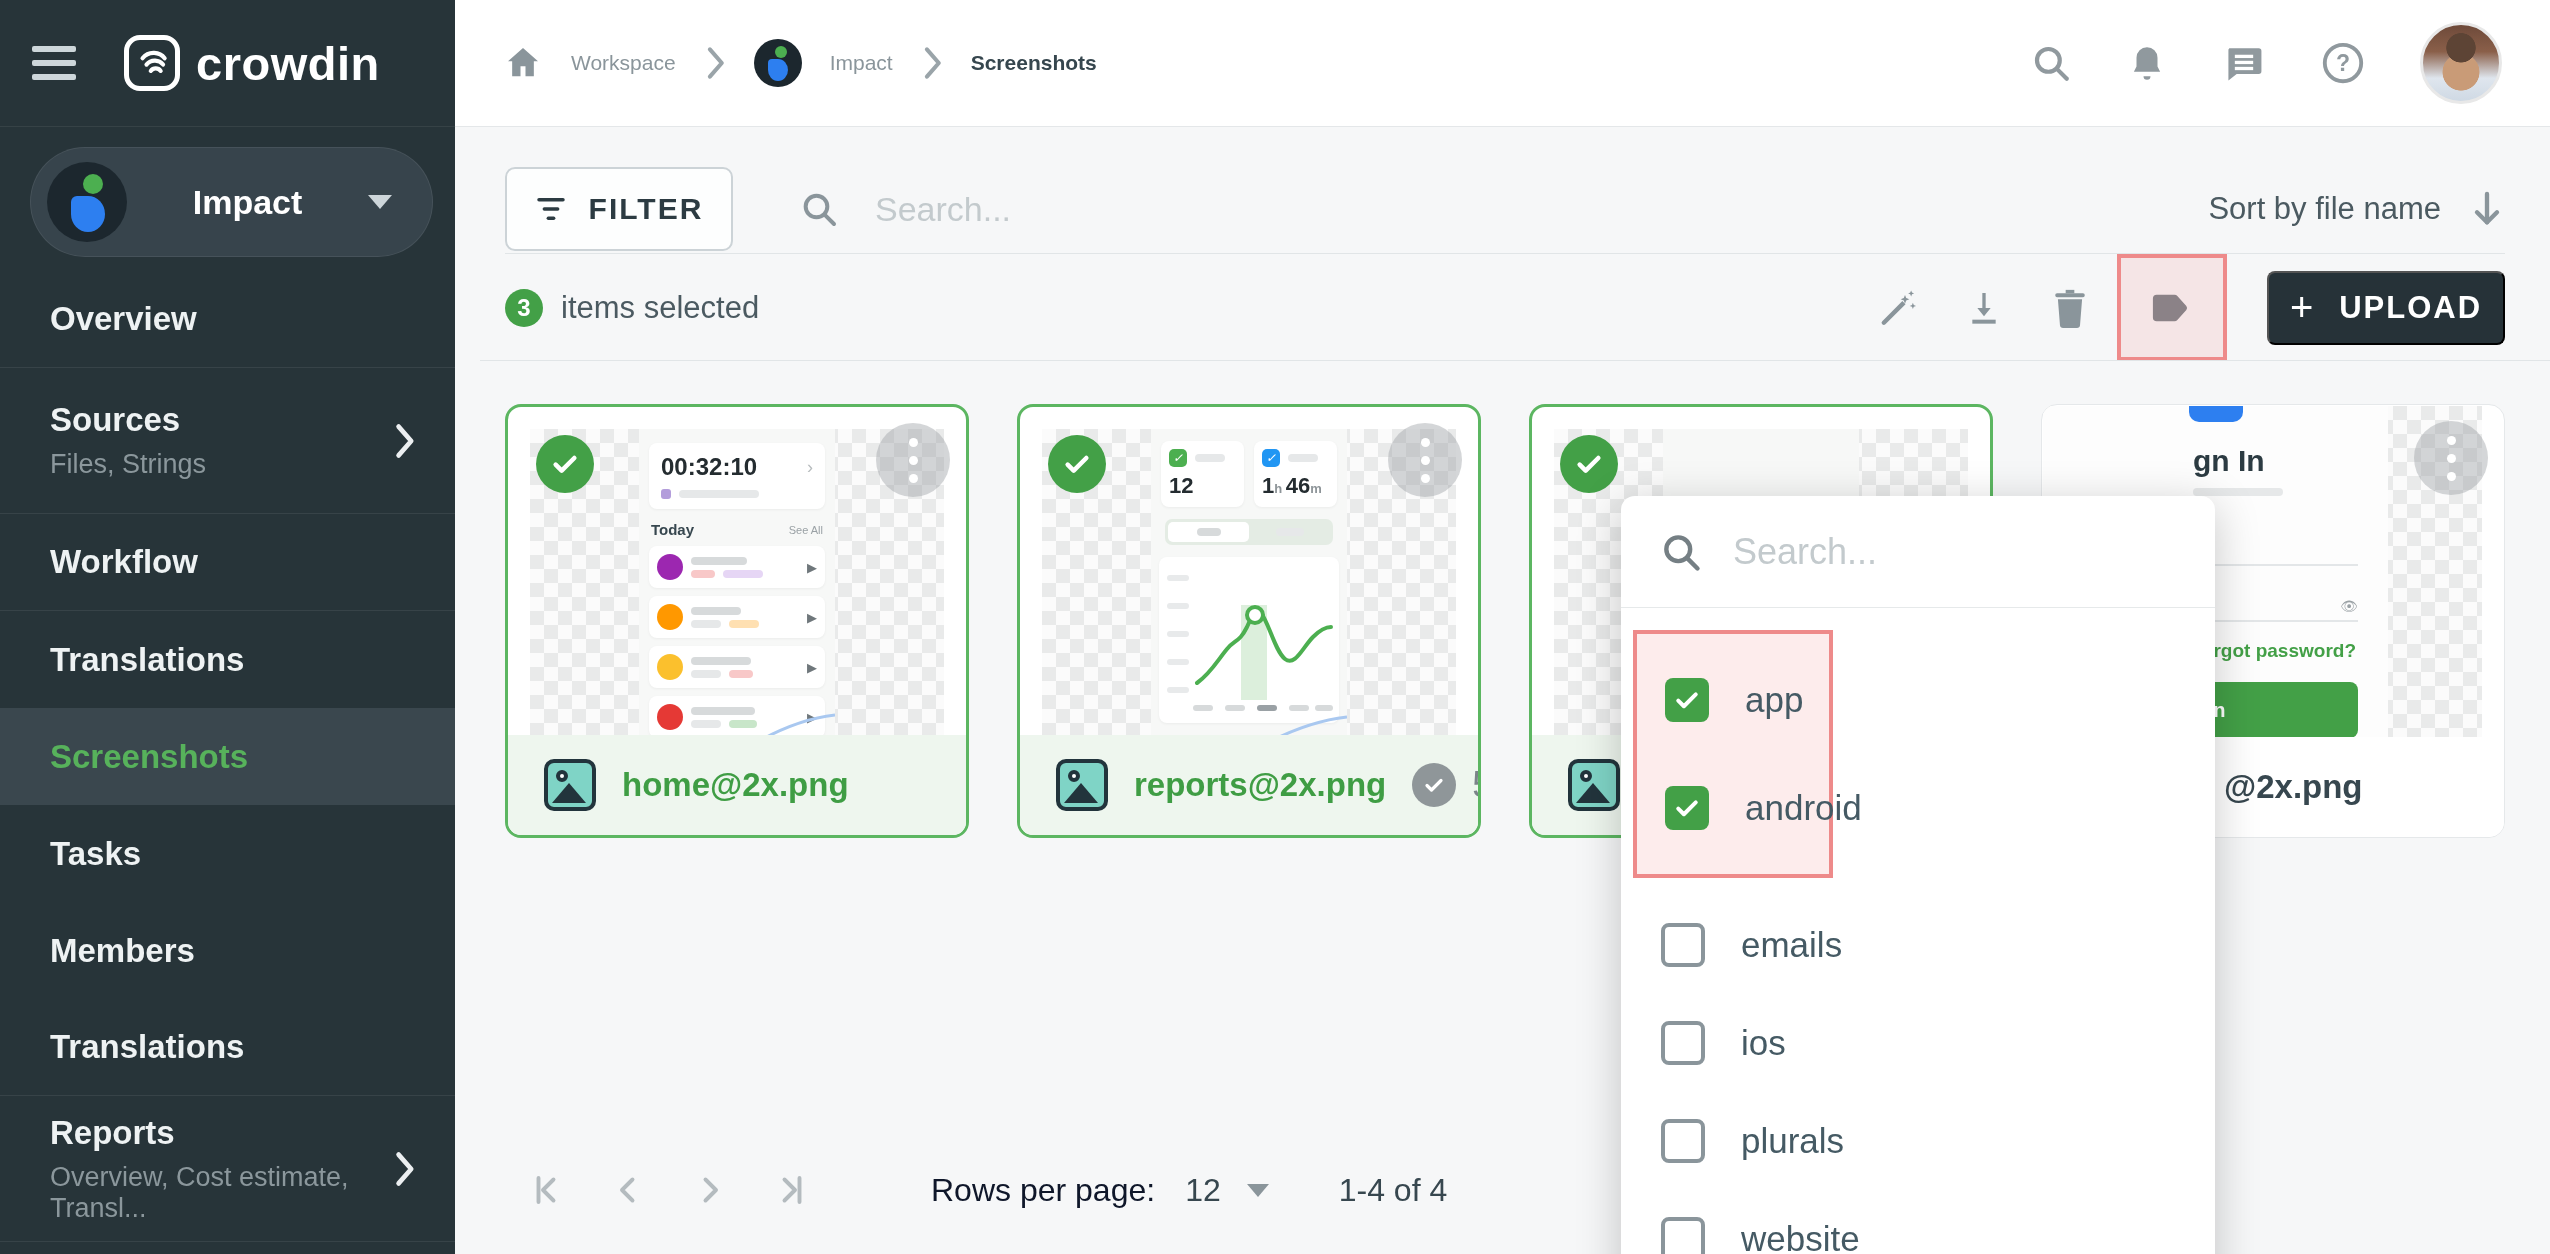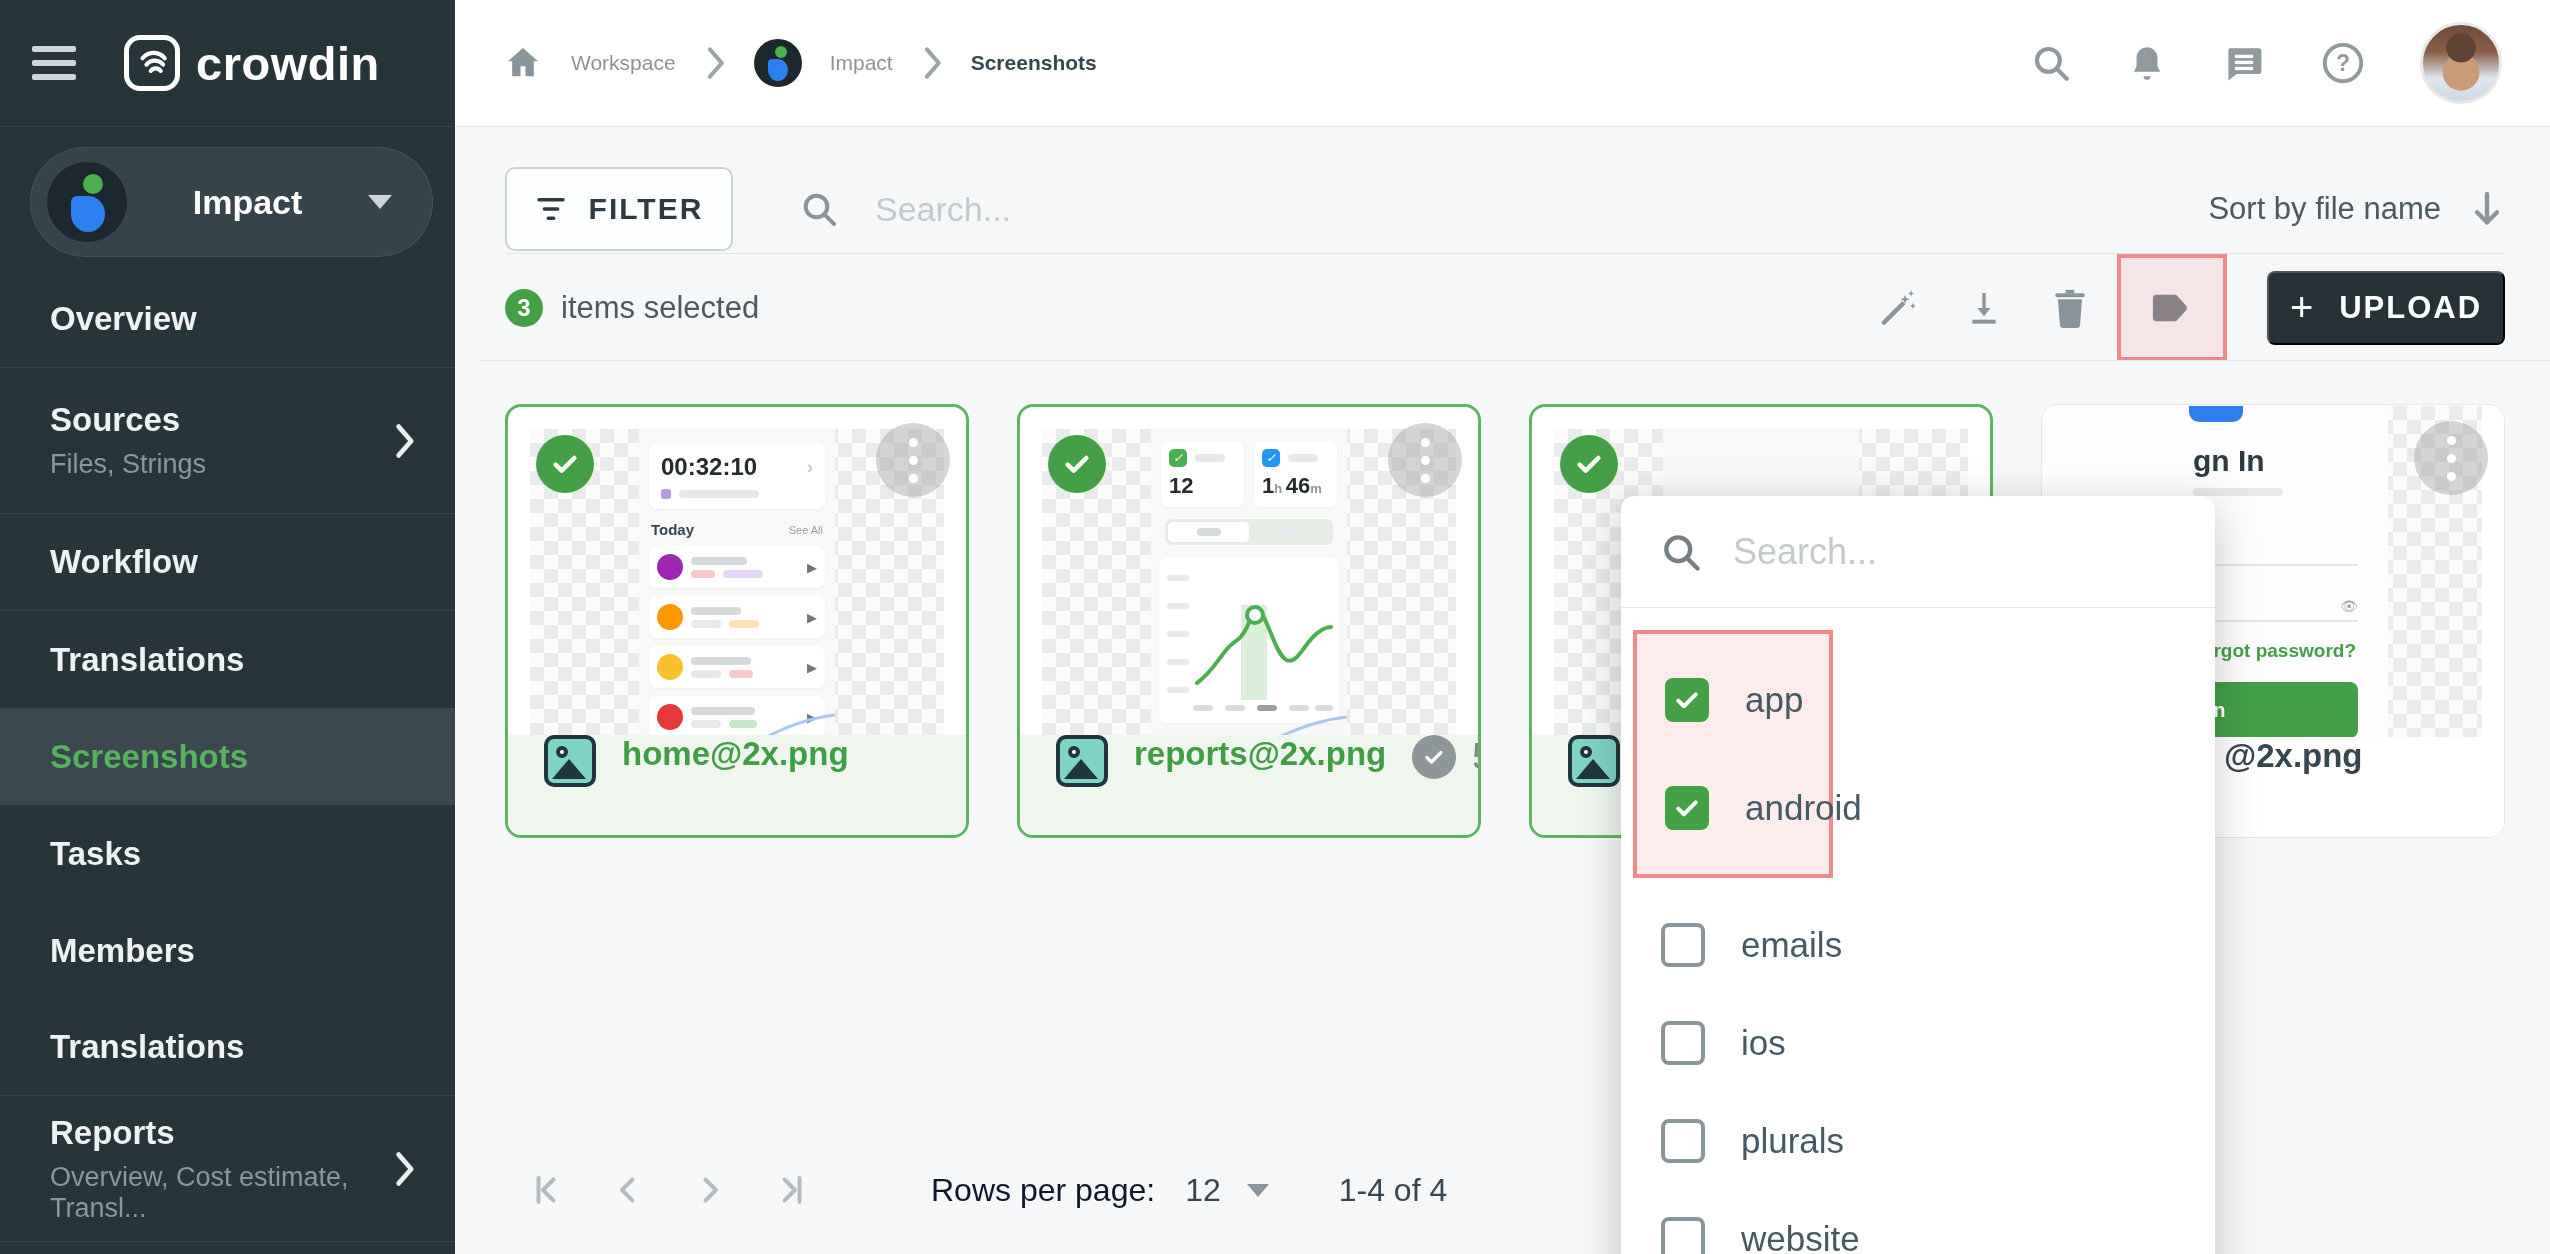--- a/index.html
+++ b/index.html
@@ -72,21 +72,21 @@
   .card.selected { border:3px solid #5cb661; }
   .card.plain { border:1px solid #e5e8ea; }
   .thumb { position:absolute; left:22px; right:22px; top:22px; height:312px; overflow:hidden;
     background-image:
       linear-gradient(45deg,#e9eaea 25%,transparent 25%,transparent 75%,#e9eaea 75%),
       linear-gradient(45deg,#e9eaea 25%,transparent 25%,transparent 75%,#e9eaea 75%);
     background-size:28px 28px; background-position:0 0,14px 14px; background-color:#fbfbfb; }
   .check-badge { position:absolute; left:28px; top:28px; width:58px; height:58px; border-radius:50%; background:#43a047; display:flex; align-items:center; justify-content:center; z-index:3; }
   .kebab { position:absolute; right:16px; top:16px; width:74px; height:74px; border-radius:50%; background:rgba(160,165,168,0.45); display:flex; flex-direction:column; align-items:center; justify-content:center; gap:9px; z-index:3; cursor:pointer; }
   .kebab i { width:9px; height:9px; border-radius:50%; background:#fff; }
-  .card-footer { position:absolute; left:0; right:0; bottom:0; height:100px; background:#eef6ee; display:flex; align-items:flex-start; padding:0 36px; gap:26px; }
+  .card-footer { position:absolute; left:0; right:0; bottom:0; height:100px; background:#eef6ee; display:flex; align-items:center; padding:0 36px; gap:26px; }
   .card.plain .card-footer { background:#ffffff; }
   .img-icon { width:52px; height:52px; background:#7fd4c6; border:4px solid #22343c; border-radius:10px; position:relative; flex:0 0 auto; }
   .img-icon .sun { position:absolute; left:8px; top:7px; width:12px; height:12px; border:4px solid #22343c; border-radius:50%; background:#fff; }
   .img-icon .mnt { position:absolute; left:4px; bottom:4px; width:0; height:0; border-left:17px solid transparent; border-right:17px solid transparent; border-bottom:20px solid #22343c; }
   .fname { font-size:33px; font-weight:700; color:#3f9d44; }
   .card.plain .fname { color:#37474f; }
   .tagcount { margin-left:auto; display:flex; align-items:center; gap:16px; color:#7b8489; font-size:36px; }
   .tagcount .circ { width:44px; height:44px; border-radius:50%; background:#8f9699; display:flex; align-items:center; justify-content:center; }
 
   

